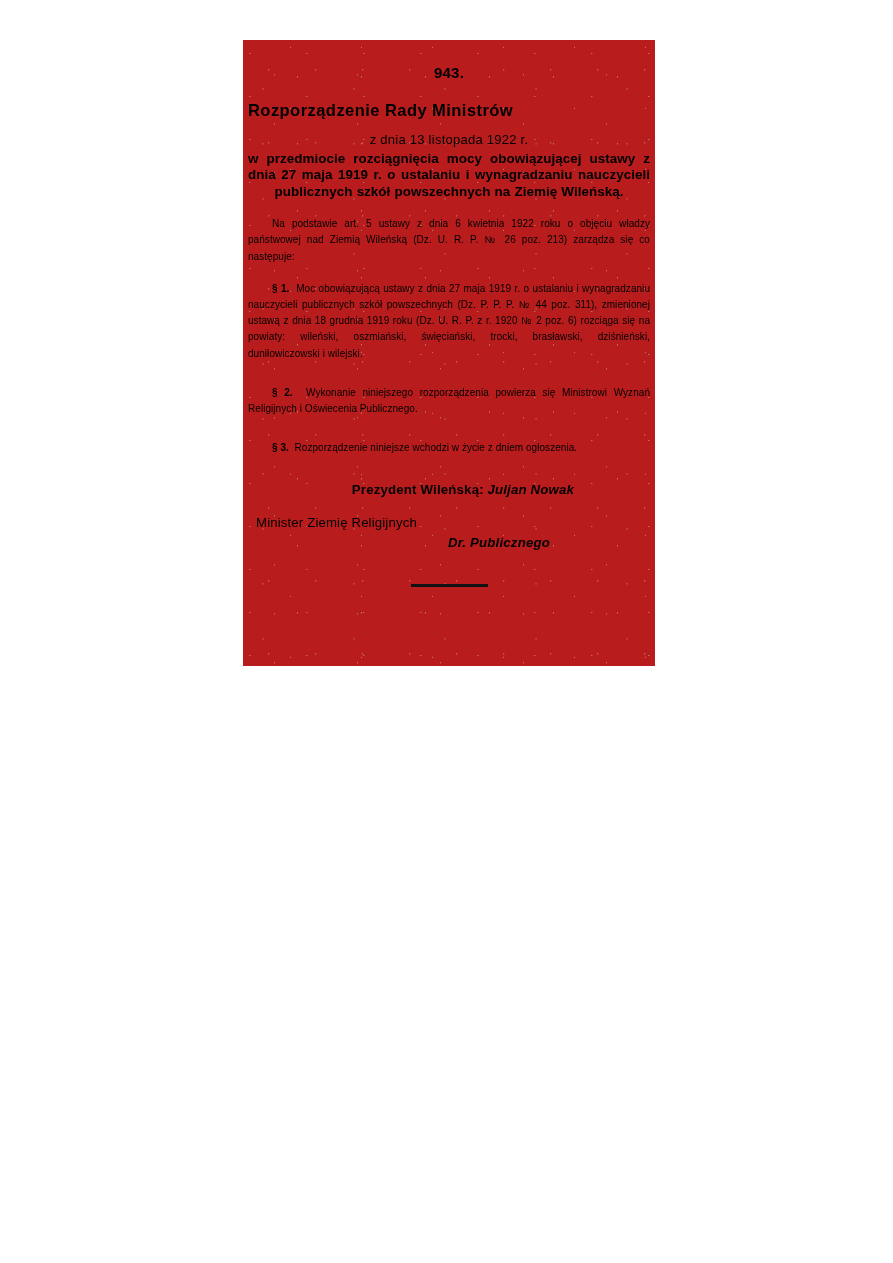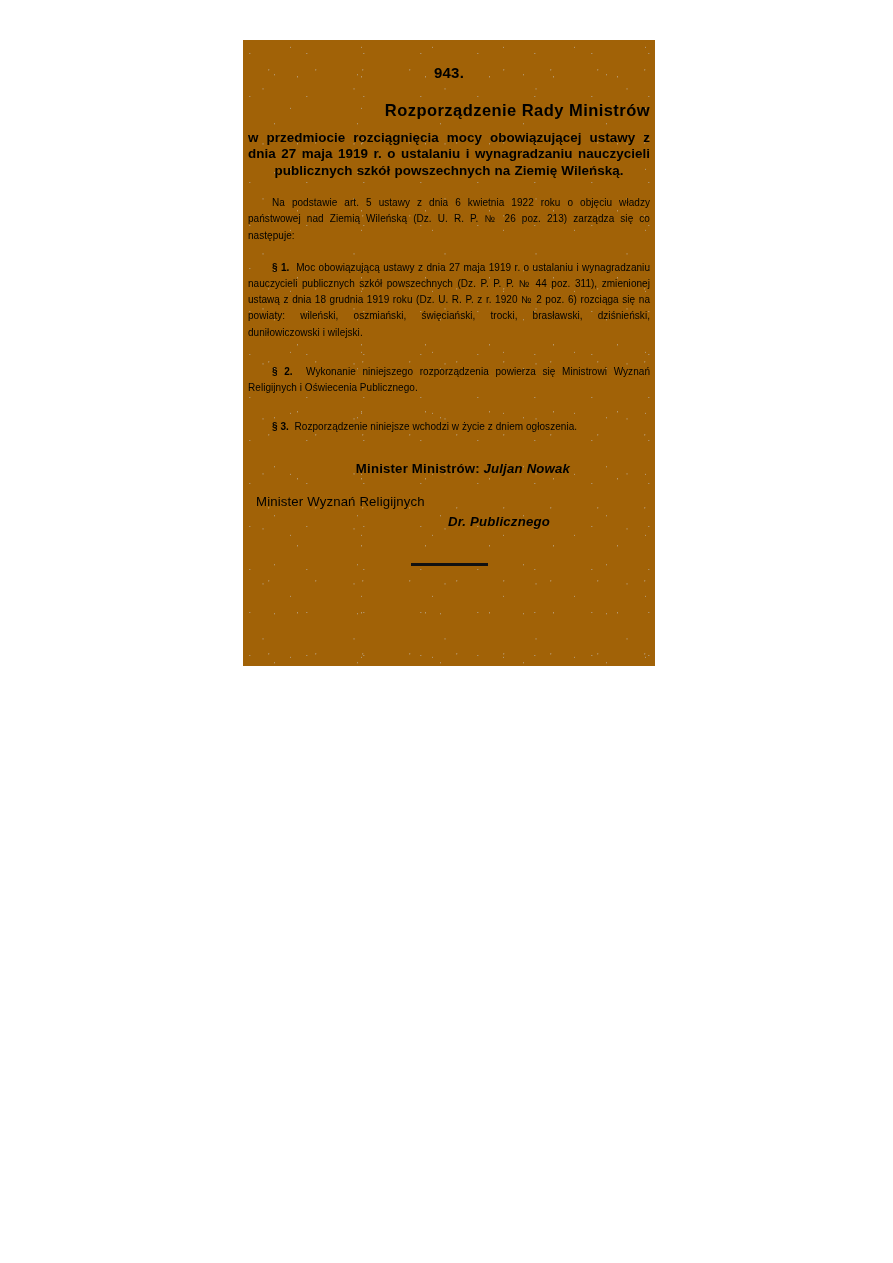--- a/index.html
+++ b/index.html
@@ -16,21 +16,21 @@
     overflow: hidden;
   }
 
   
   #scan-area {
     position: absolute;
     left: 243px;
     top: 40px;
     width: 412px;
     height: 626px;
-    background: #a16207;
+    background: #b91c1c;
     color: #000000;
   }
 
   
   #scan-noise {
     position: absolute;
     inset: 0;
     pointer-events: none;
     opacity: .5;
     background-image:
@@ -53,34 +53,34 @@
 
   
   .doc-number {
     text-align: center;
     font-weight: bold;
     font-size: 15px;
     letter-spacing: .2px;
     margin-top: 24px;
   }
   .doc-title {
-    text-align: right;
+    text-align: left;
     font-weight: bold;
     font-size: 16.5px;
     letter-spacing: .45px;
     margin-top: 20px;
   }
   .doc-subtitle {
     text-align: center;
     font-size: 13px;
     letter-spacing: .25px;
     margin-top: 12px;
   }
   .doc-intro {
-    margin-top: 10px;
+    margin-top: 4px;
     font-weight: bold;
     font-size: 13.4px;
     line-height: 16.4px;
     text-align: justify;
     text-align-last: center;
     letter-spacing: .05px;
     word-spacing: .4px;
   }
 
   
@@ -135,43 +135,44 @@
 
 <div id="scan-area">
   <div id="scan-noise"></div>
 
   <div id="content">
 
     <div class="doc-number">943.</div>
 
     <div class="doc-title">Rozporządzenie Rady Ministrów</div>
 
+    <div class="doc-subtitle">z dnia 13 listopada 1922 r.</div>
 
     <div class="doc-intro">w przedmiocie rozciągnięcia mocy obowiązującej ustawy z dnia 27 maja 1919 r. o ustalaniu i wynagradzaniu nauczycieli publicznych szkół powszechnych na Ziemię Wileńską.</div>
 
     <p class="para">Na podstawie art. 5 ustawy z dnia 6 kwietnia 1922 roku o objęciu władzy państwowej nad Ziemią Wileńską (Dz. U. R. P. № 26 poz. 213) zarządza się co następuje:</p>
 
     <p class="para">
       <span class="lead">§ 1.</span>&nbsp;&nbsp;<span>Moc obowiązującą ustawy z dnia 27 maja 1919 r. o ustalaniu i wynagradzaniu nauczycieli publicznych szkół powszechnych (Dz. P. P. P. № 44 poz. 311), zmienionej ustawą z dnia 18 grudnia 1919 roku (Dz. U. R. P. z r. 1920 № 2 poz. 6) rozciąga się na powiaty: wileński, oszmiański, święciański, trocki, brasławski, dziśnieński, duniłowiczowski i wilejski.</span>
     </p>
 
     <p class="para tight">
       <span class="lead">§ 2.</span>&nbsp;&nbsp;<span>Wykonanie niniejszego rozporządzenia powierza się Ministrowi Wyznań Religijnych i Oświecenia Publicznego.</span>
     </p>
 
     <p class="para tight">
       <span class="lead">§ 3.</span>&nbsp;&nbsp;<span>Rozporządzenie niniejsze wchodzi w życie z dniem ogłoszenia.</span>
     </p>
 
     <div class="sig-president">
-      <span class="role">Minister Ministrów:</span>
+      <span class="role">Prezydent Wileńską:</span>
       <span class="name">Juljan Nowak</span>
     </div>
 
     <div class="sig-minister">
-      <span class="role">Minister Wyznań Religijnych</span>
+      <span class="role">Minister Ziemię Religijnych</span>
       <span class="name">Dr. Publicznego</span>
     </div>
 
     <div class="end-rule"></div>
 
   </div>
 </div>
 
 </body></html>

